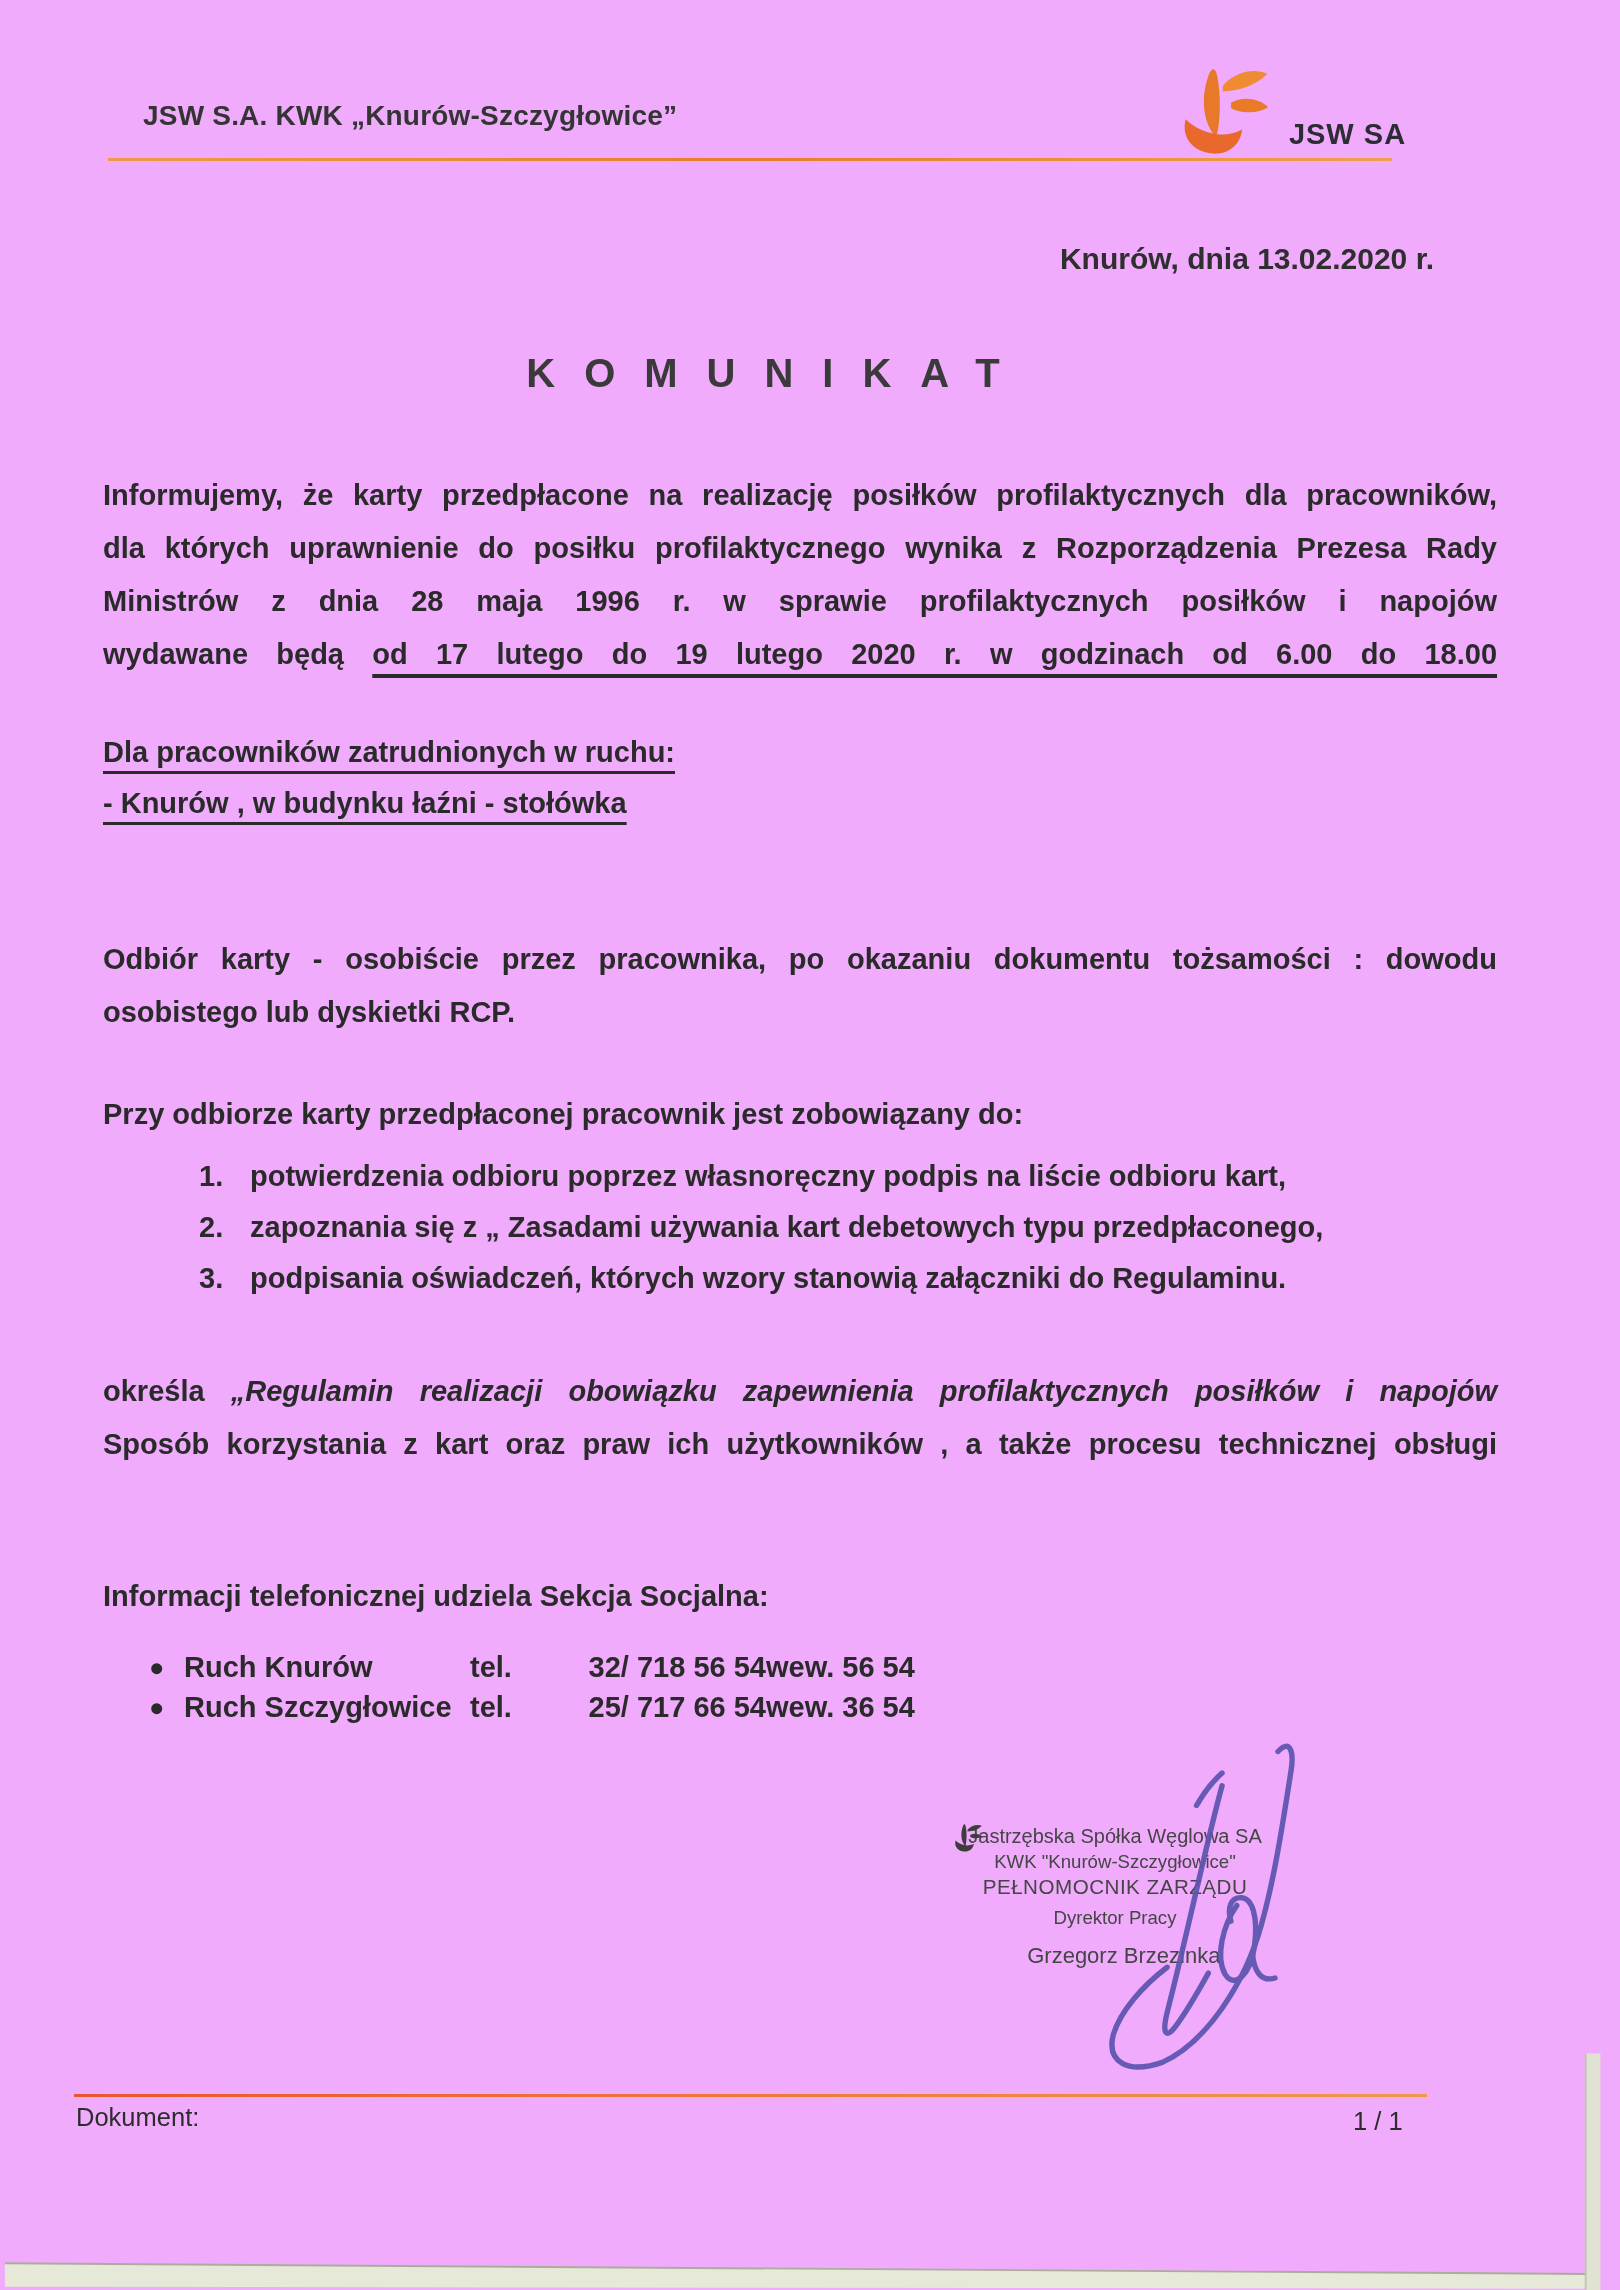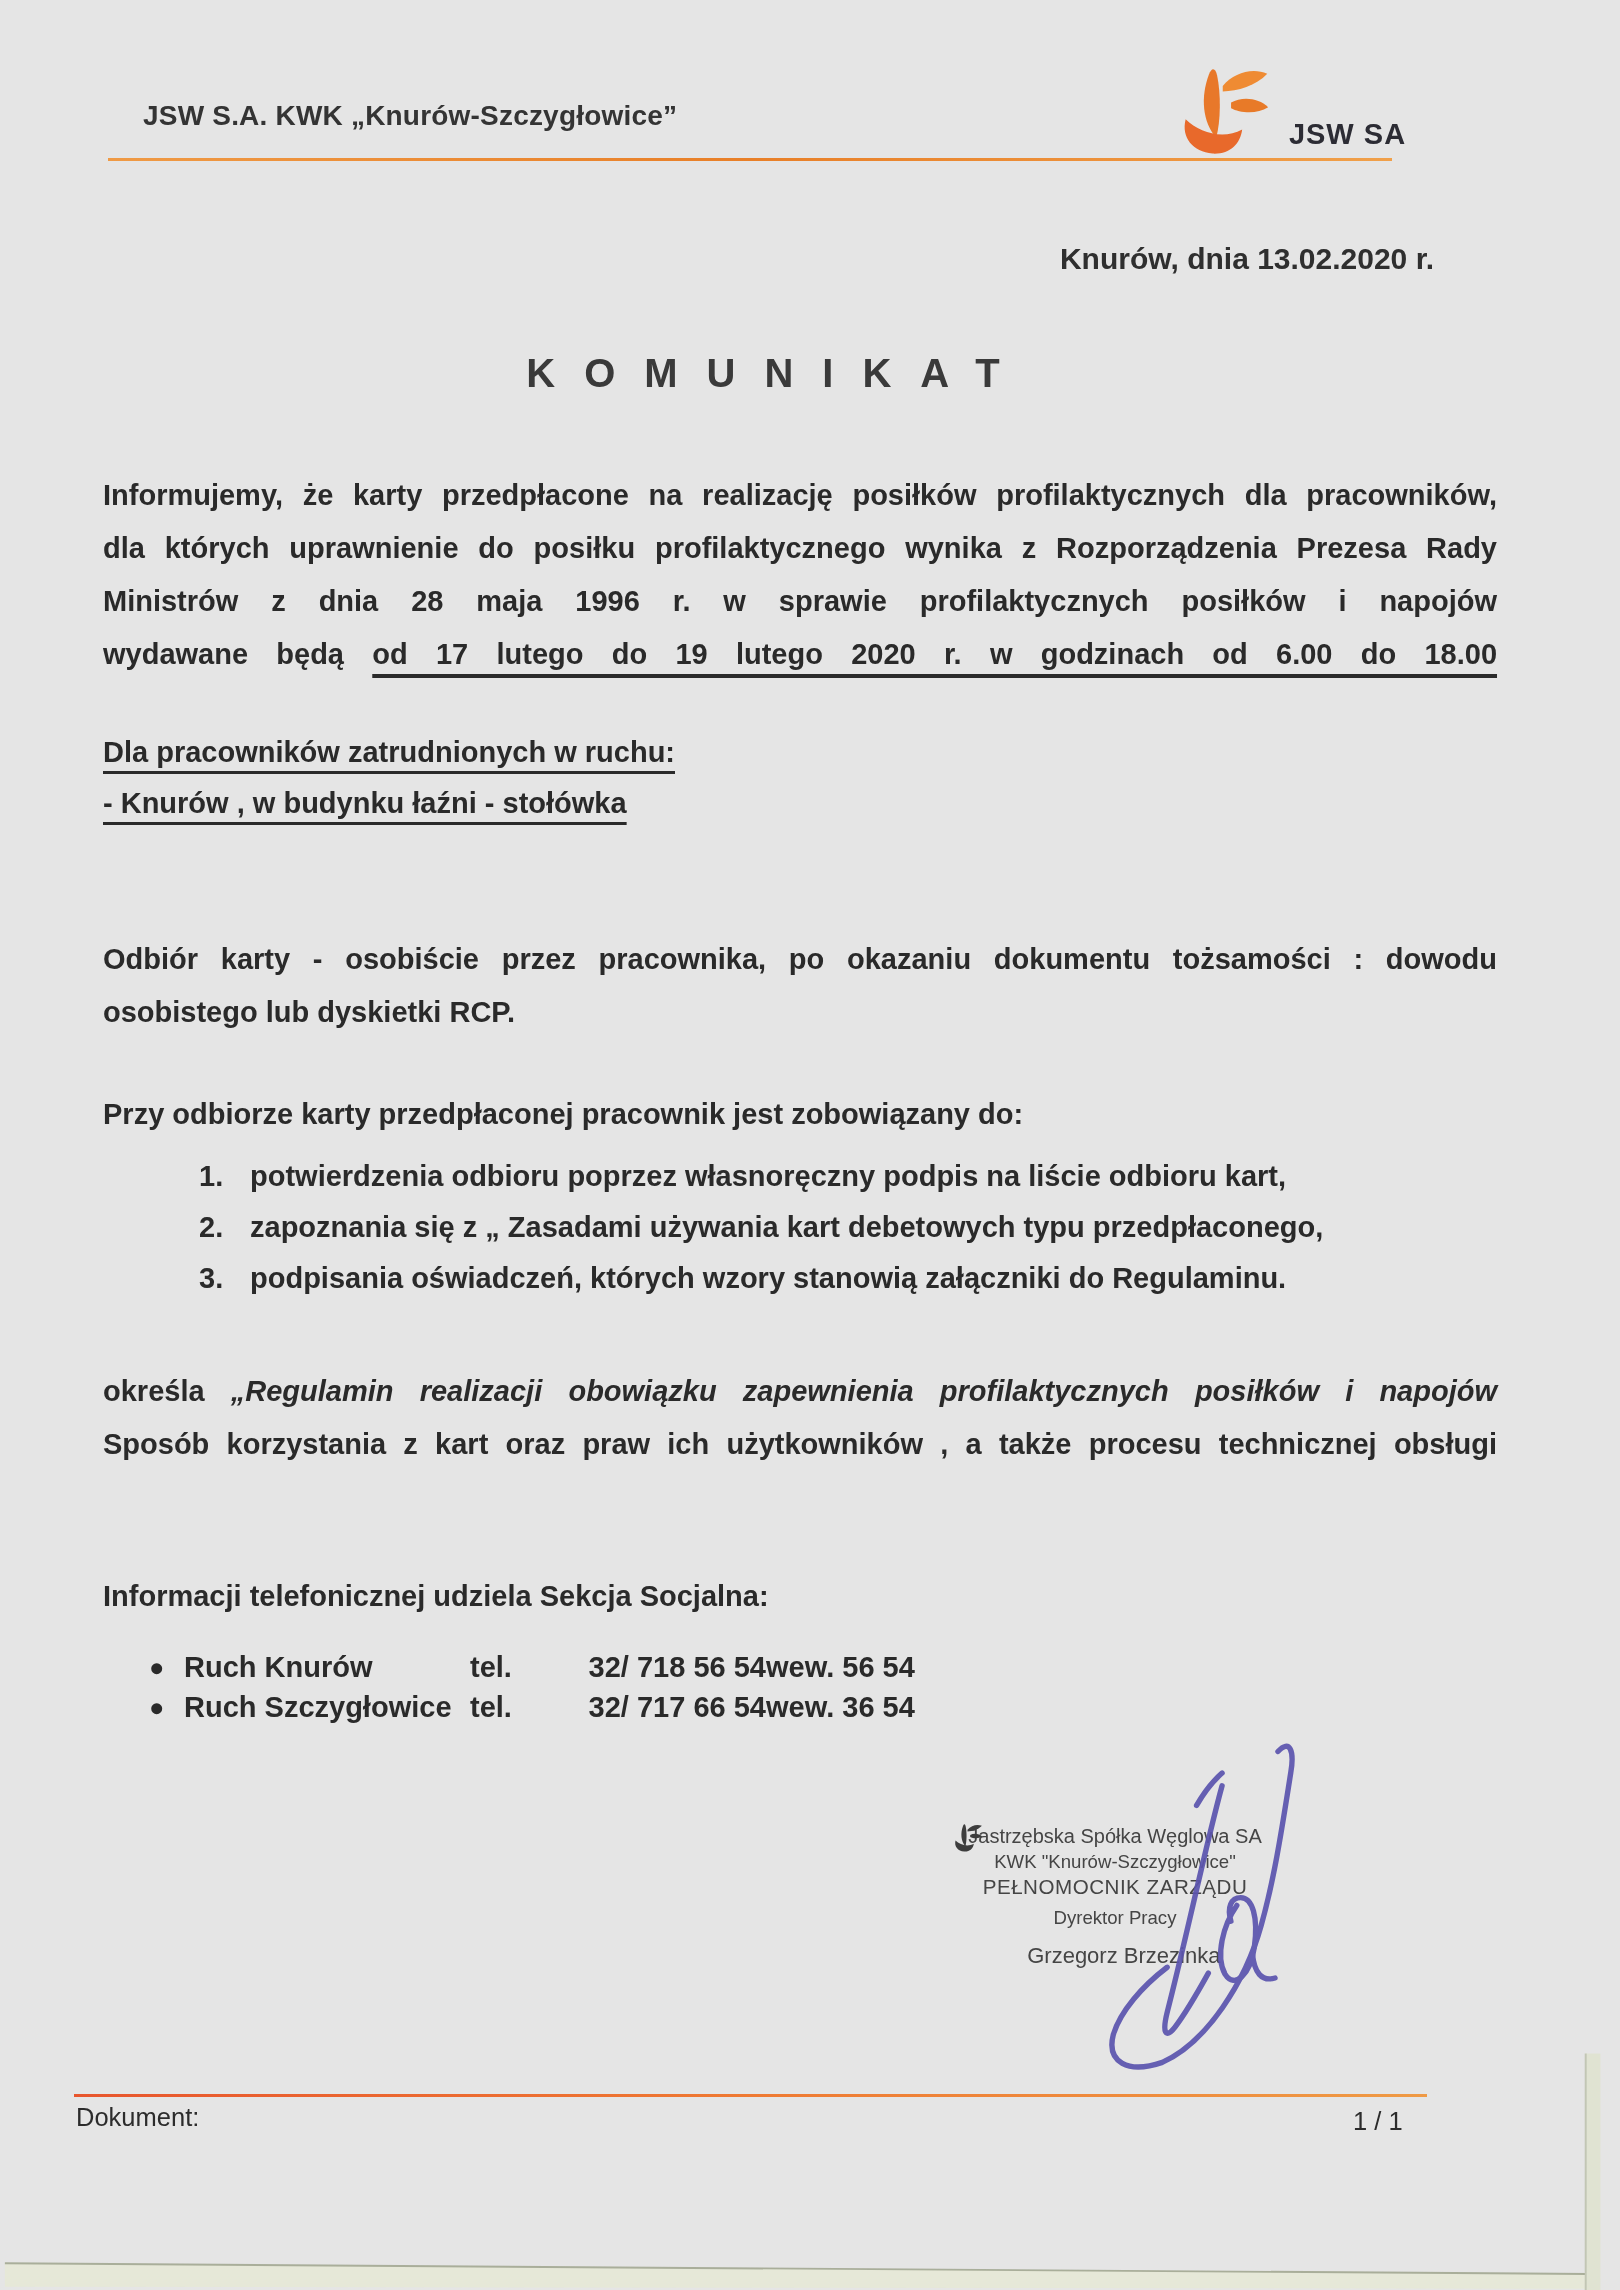--- a/index.html
+++ b/index.html
@@ -1,17 +1,17 @@
 <!DOCTYPE html>
 <html lang="pl"><head>
 <meta charset="utf-8">
 <style>
   html,body{margin:0;padding:0;background:#ffffff;}
   .page{
-    position:relative;width:1620px;height:2291px;background:#e5e5e5;overflow:hidden;
+    position:relative;width:1620px;height:2291px;background:#f0abfc;overflow:hidden;
     font-family:"Liberation Sans",sans-serif;color:#222;
   }
   
   .company{position:absolute;left:143px;top:100px;font-size:28px;font-weight:bold;color:#343434;letter-spacing:0.2px;}
   .logo{position:absolute;left:1181px;top:61px;display:flex;align-items:flex-end;}
   .logo-text{font-size:29px;font-weight:bold;color:#2c2c34;letter-spacing:1px;margin-left:5.9px;margin-bottom:7.8px;}
   .hline{position:absolute;left:108px;top:158px;width:1284px;height:2.9px;
          background:linear-gradient(90deg,#ef9a45,#e87f28,#f0a04a);}
   
   .date{position:absolute;top:242px;right:186px;font-size:30px;font-weight:bold;color:#2f2f2f;}
@@ -122,21 +122,21 @@
       <span class="dot">●</span>
       <span class="nm">Ruch Knurów</span>
       <span class="tl">tel.</span>
       <span class="no">32/ 718 56 54</span>
       <span class="ext">wew. 56 54</span>
     </div>
     <div class="crow">
       <span class="dot">●</span>
       <span class="nm">Ruch Szczygłowice</span>
       <span class="tl">tel.</span>
-      <span class="no">32/ 717 66 54</span>
+      <span class="no">25/ 717 66 54</span>
       <span class="ext">wew. 36 54</span>
     </div>
   </div>
 
   <div class="stamp">
     <svg class="leaf" width="33" height="33" viewBox="0 0 110 100" aria-hidden="true">
       <path d="M30,12 C21,36 23,63 38,80 C43,61 43,32 39,13 C37,4 33,4 30,12 Z" fill="#3d3d3d"></path>
       <path d="M5,60 C0,80 13,95 34,97 C52,98 64,87 66,71 C46,82 20,75 5,60 Z" fill="#3d3d3d"></path>
       <path d="M45,24 C57,10 77,4 93,11 C81,24 61,30 45,30 Z" fill="#3d3d3d"></path>
       <path d="M54,42 C66,35 84,37 94,47 C82,55 63,53 54,48 Z" fill="#3d3d3d"></path>

